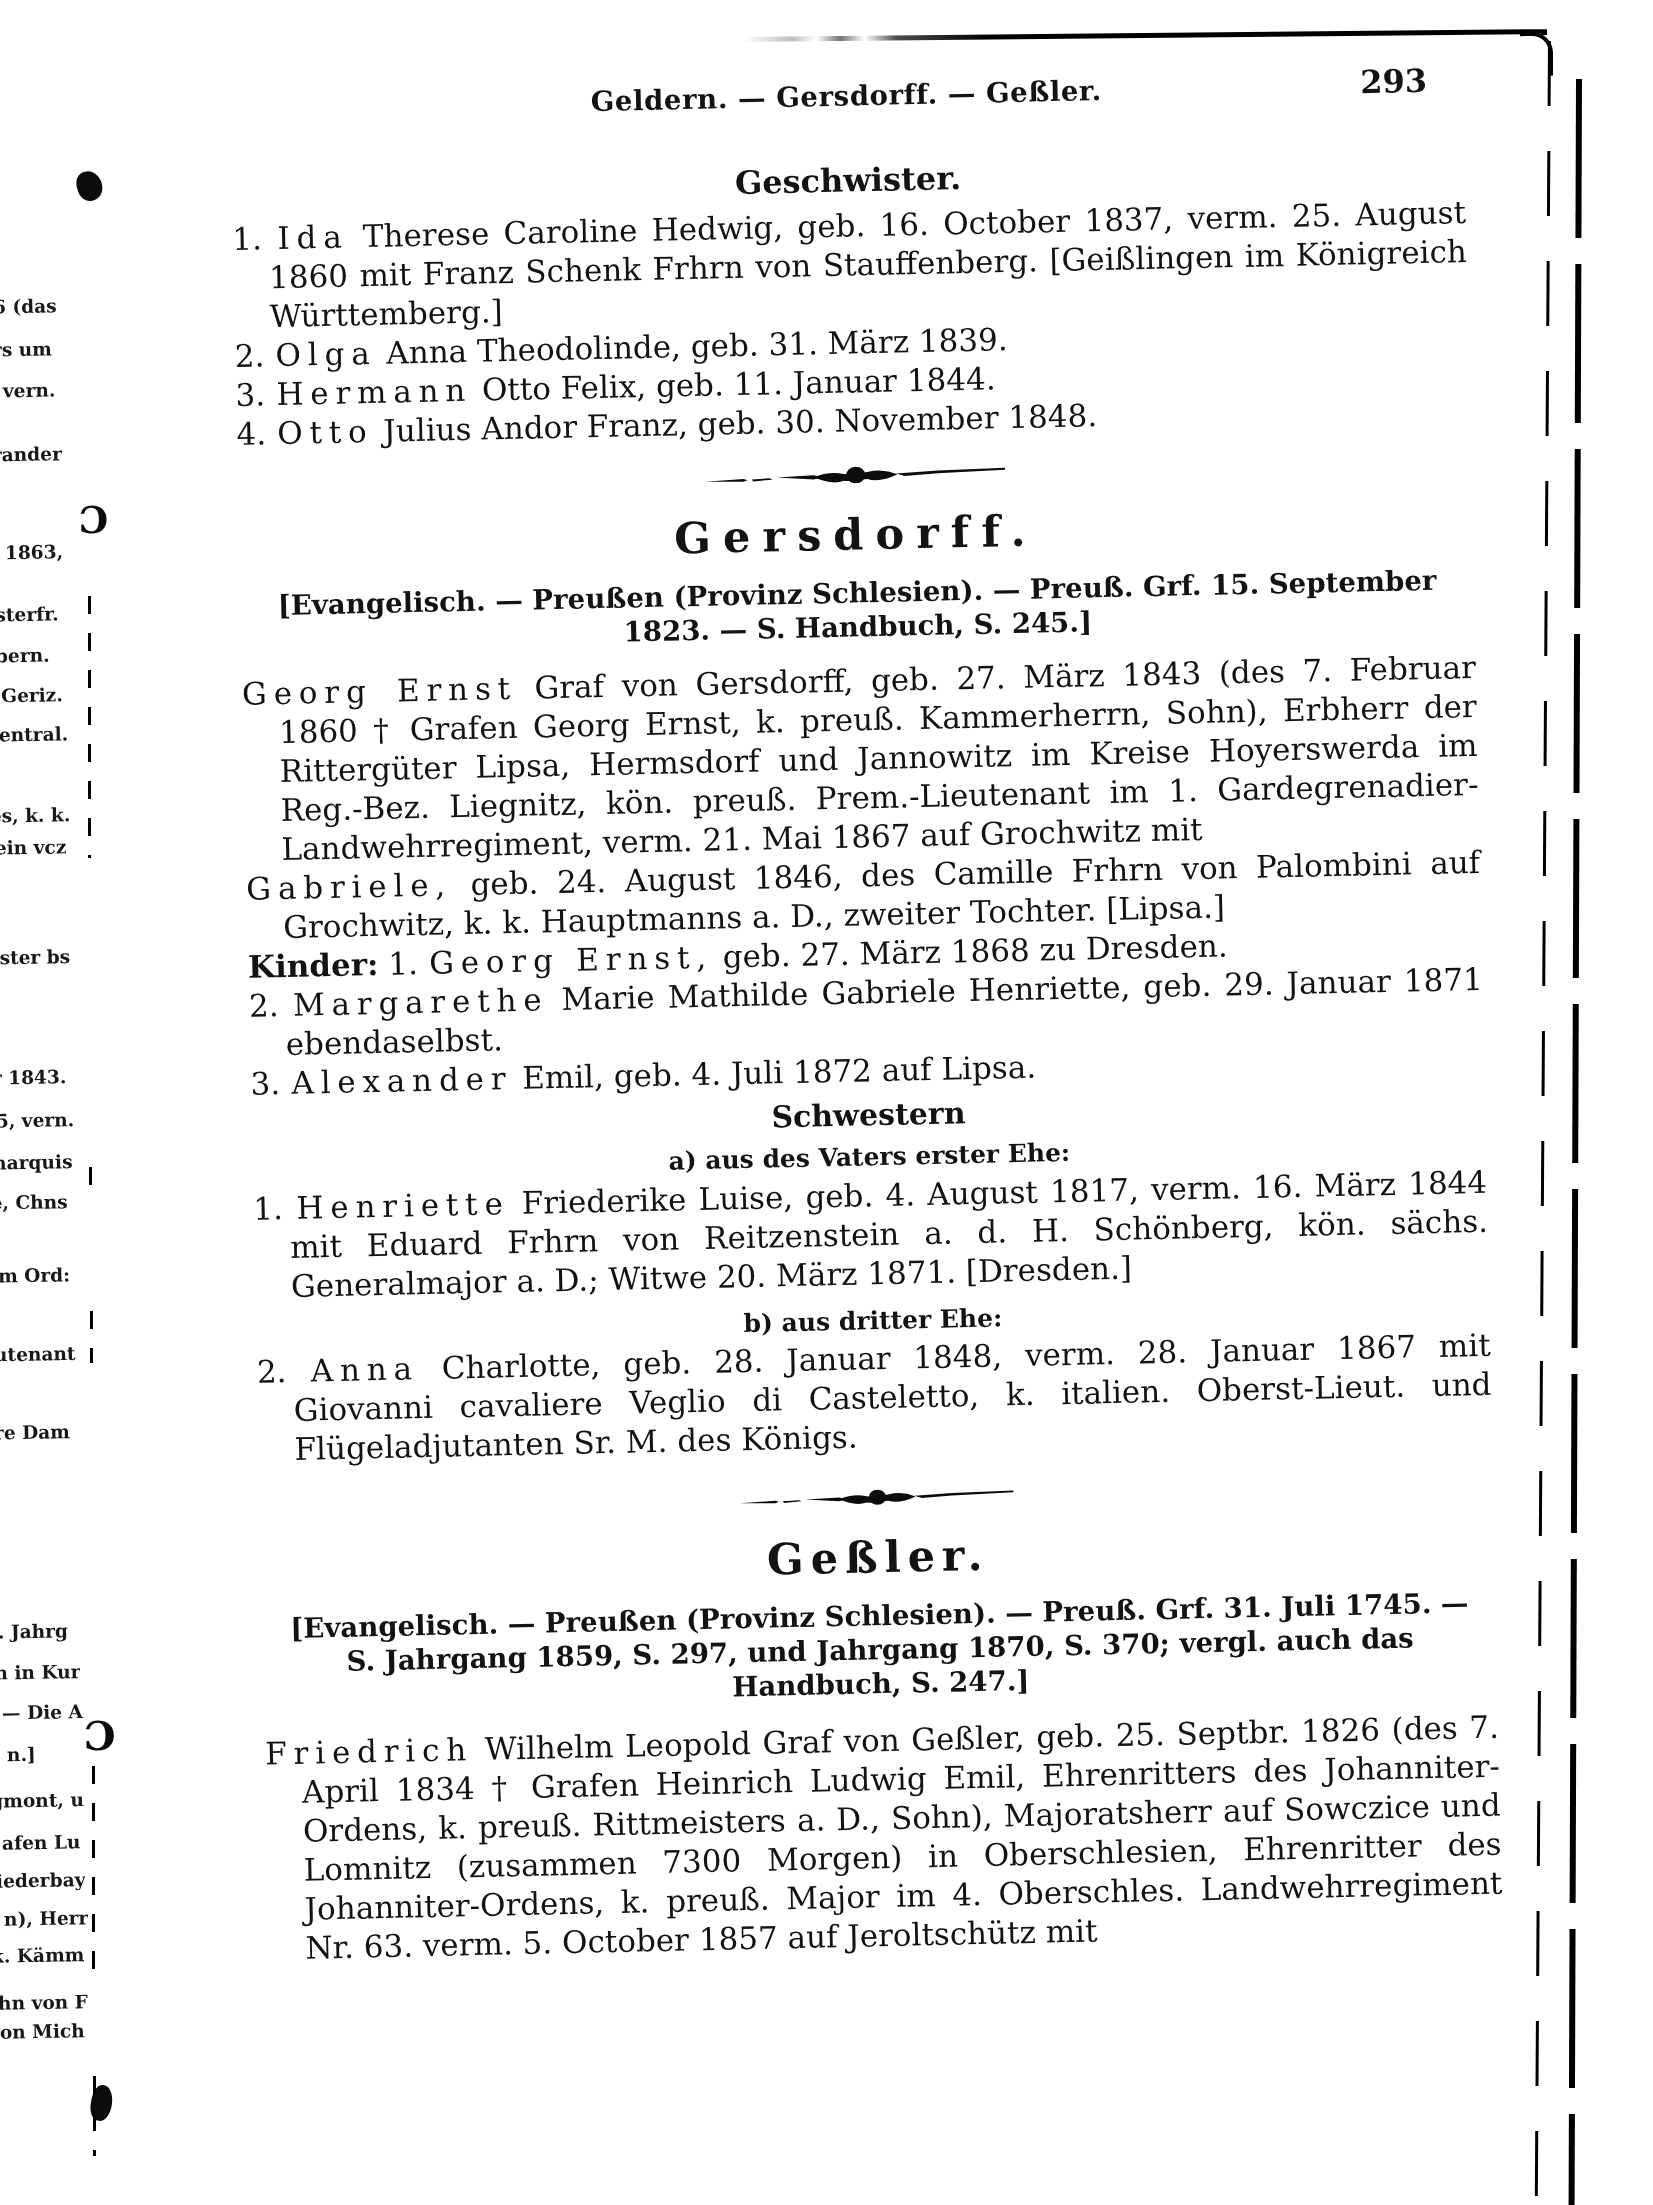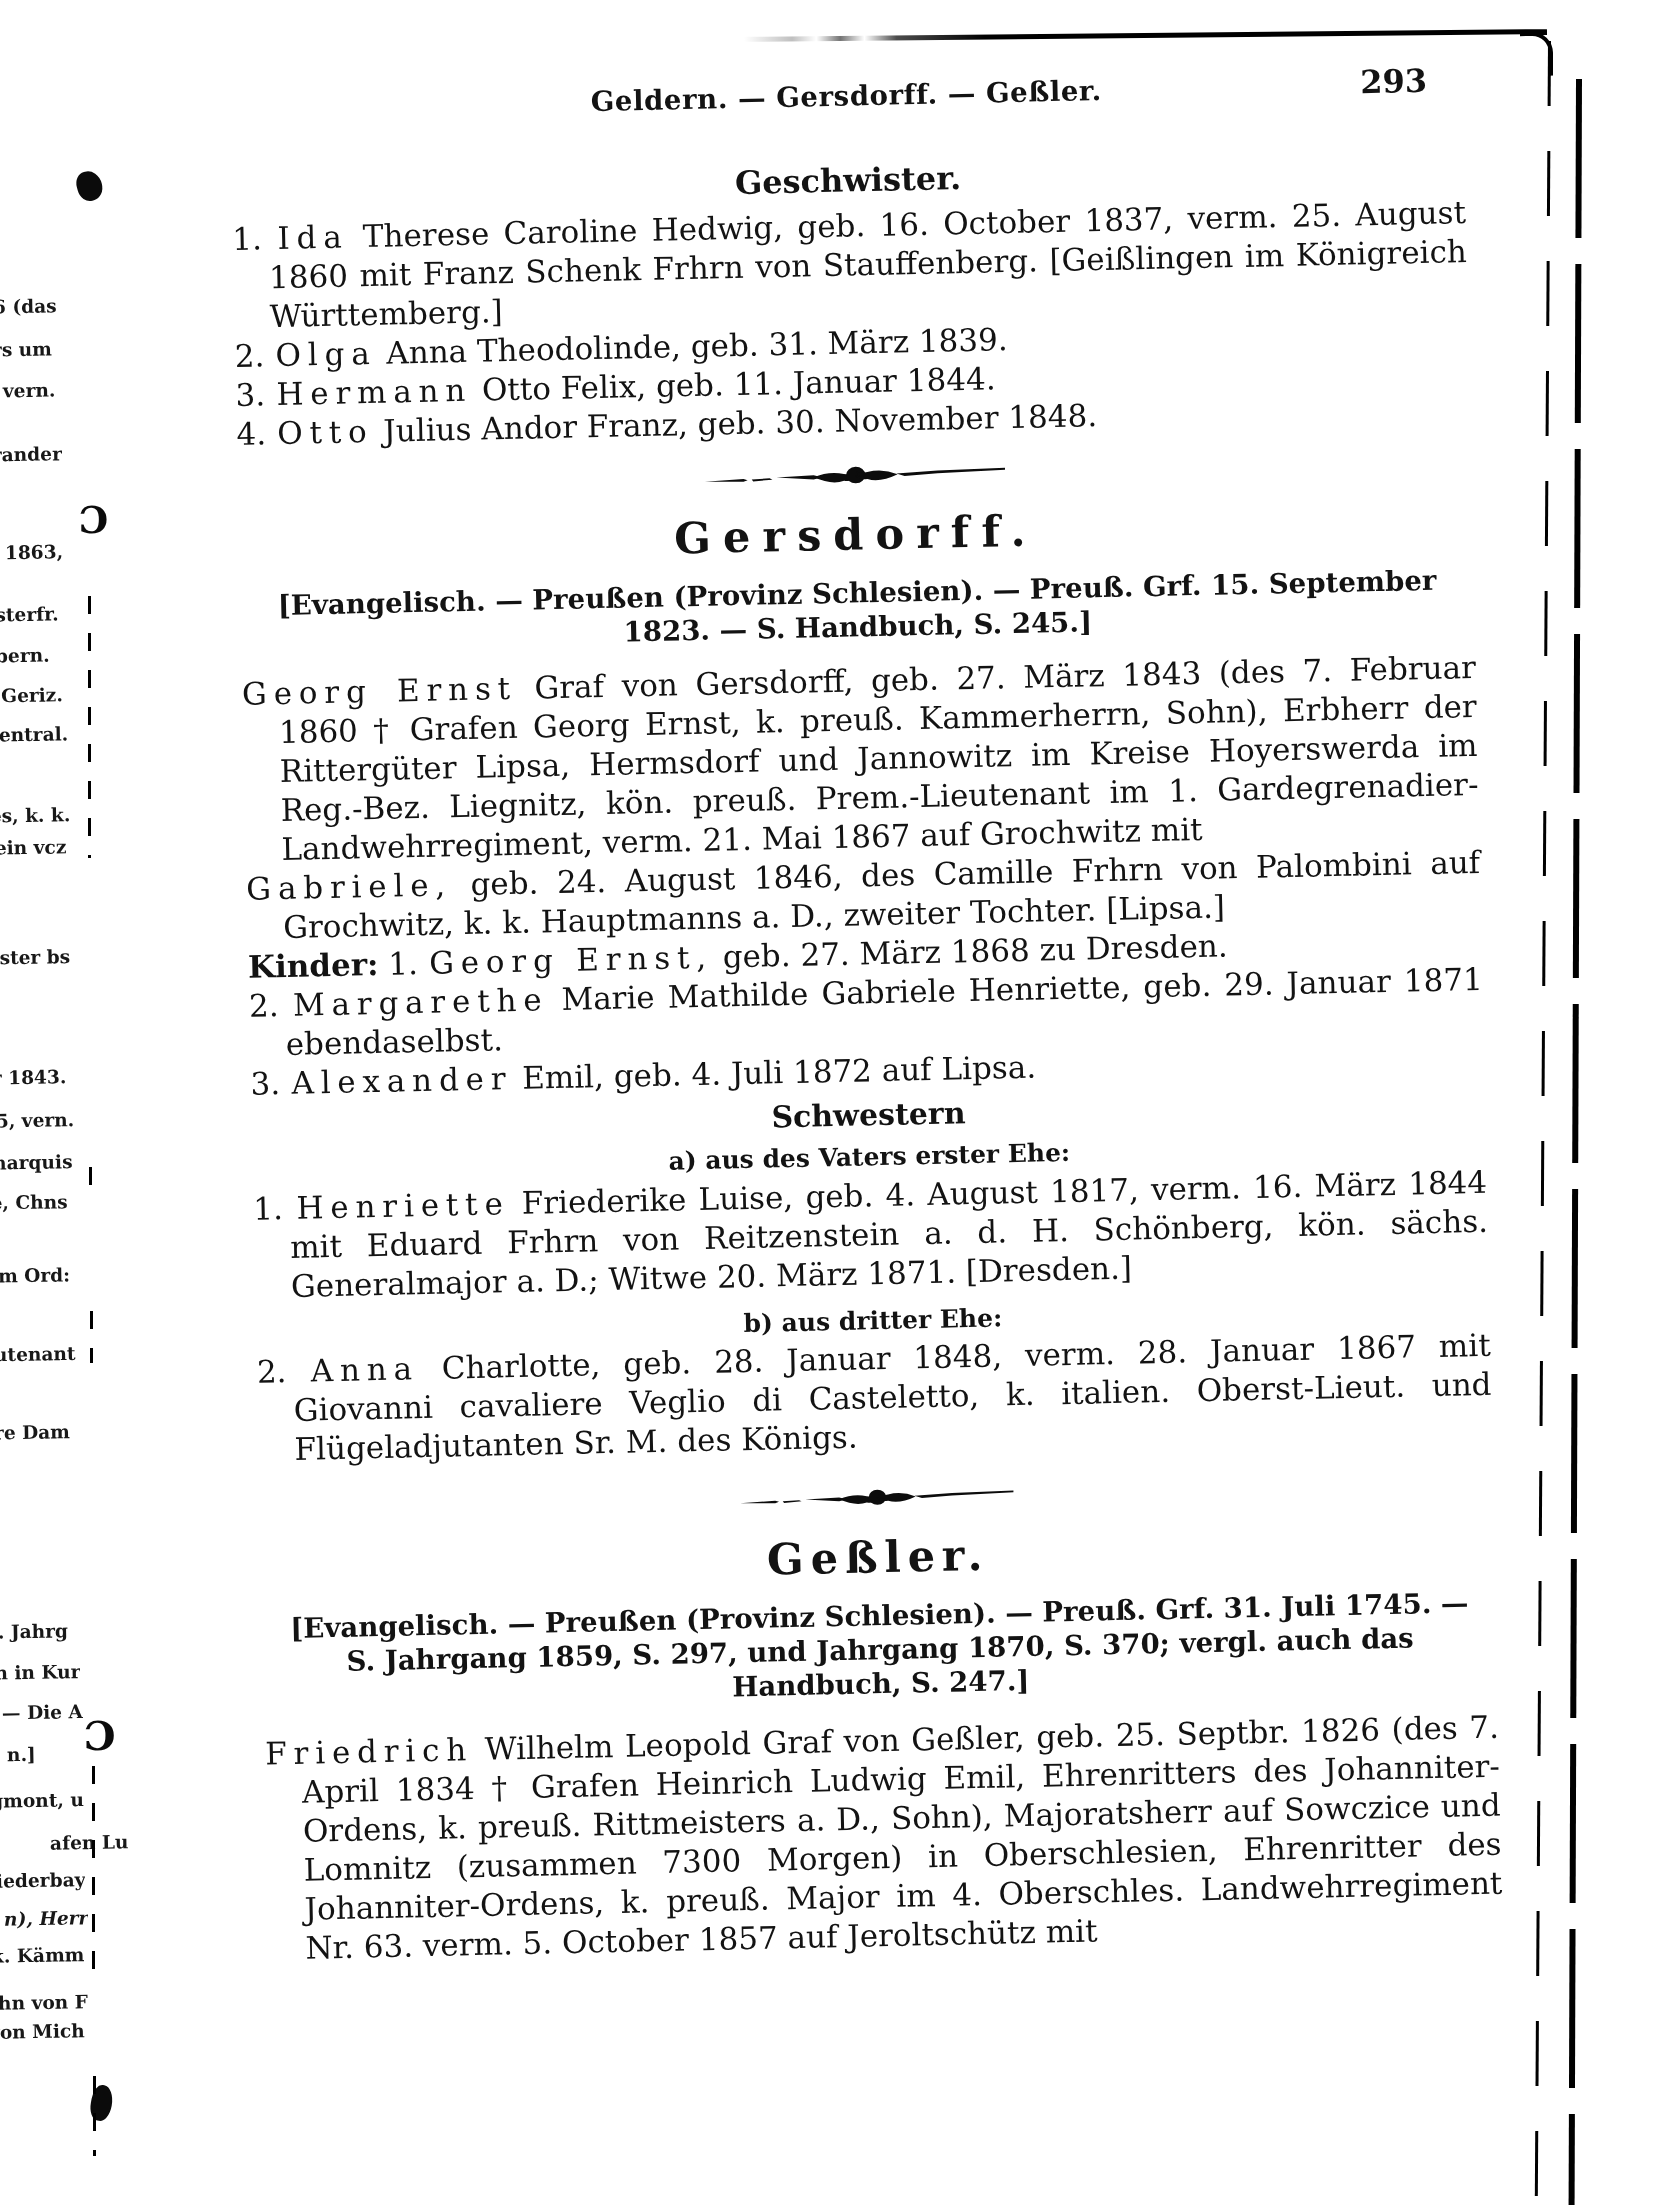--- a/index.html
+++ b/index.html
@@ -150,27 +150,27 @@
       </div>
       <div class="frag" style="top: 1702px; left: 0px; width: 83px;">
         <span>g. — Die A</span>
       </div>
       <div class="frag" style="top: 1744px; left: 0px; width: 36px;">
         <span>n.]</span>
       </div>
       <div class="frag" style="top: 1790px; left: 0px; width: 84px;">
         <span>Egmont, u</span>
       </div>
-      <div class="frag" style="top: 1832px; left: 0px; width: 80px; padding-left: 48px;">
+      <div class="frag" style="top: 1832px; left: 0px; width: 80px;">
         <span>afen Lu</span>
       </div>
       <div class="frag" style="top: 1870px; left: 0px; width: 85px;">
         <span>Niederbay</span>
       </div>
-      <div class="frag" style="top: 1908px; left: 0px; width: 88px; font-style: italic;">
+      <div class="frag" style="top: 1908px; left: 0px; width: 88px;">
         <span>n), Herr</span>
       </div>
       <div class="frag" style="top: 1945px; left: 0px; width: 84px;">
         <span>k. Kämm</span>
       </div>
       <div class="frag" style="top: 2021px; left: 0px; width: 85px;">
         <span>von Mich</span>
       </div>
       <div class="frag" style="top: 1992px; left: 0px; width: 88px;">
         <span>hn von F</span>

